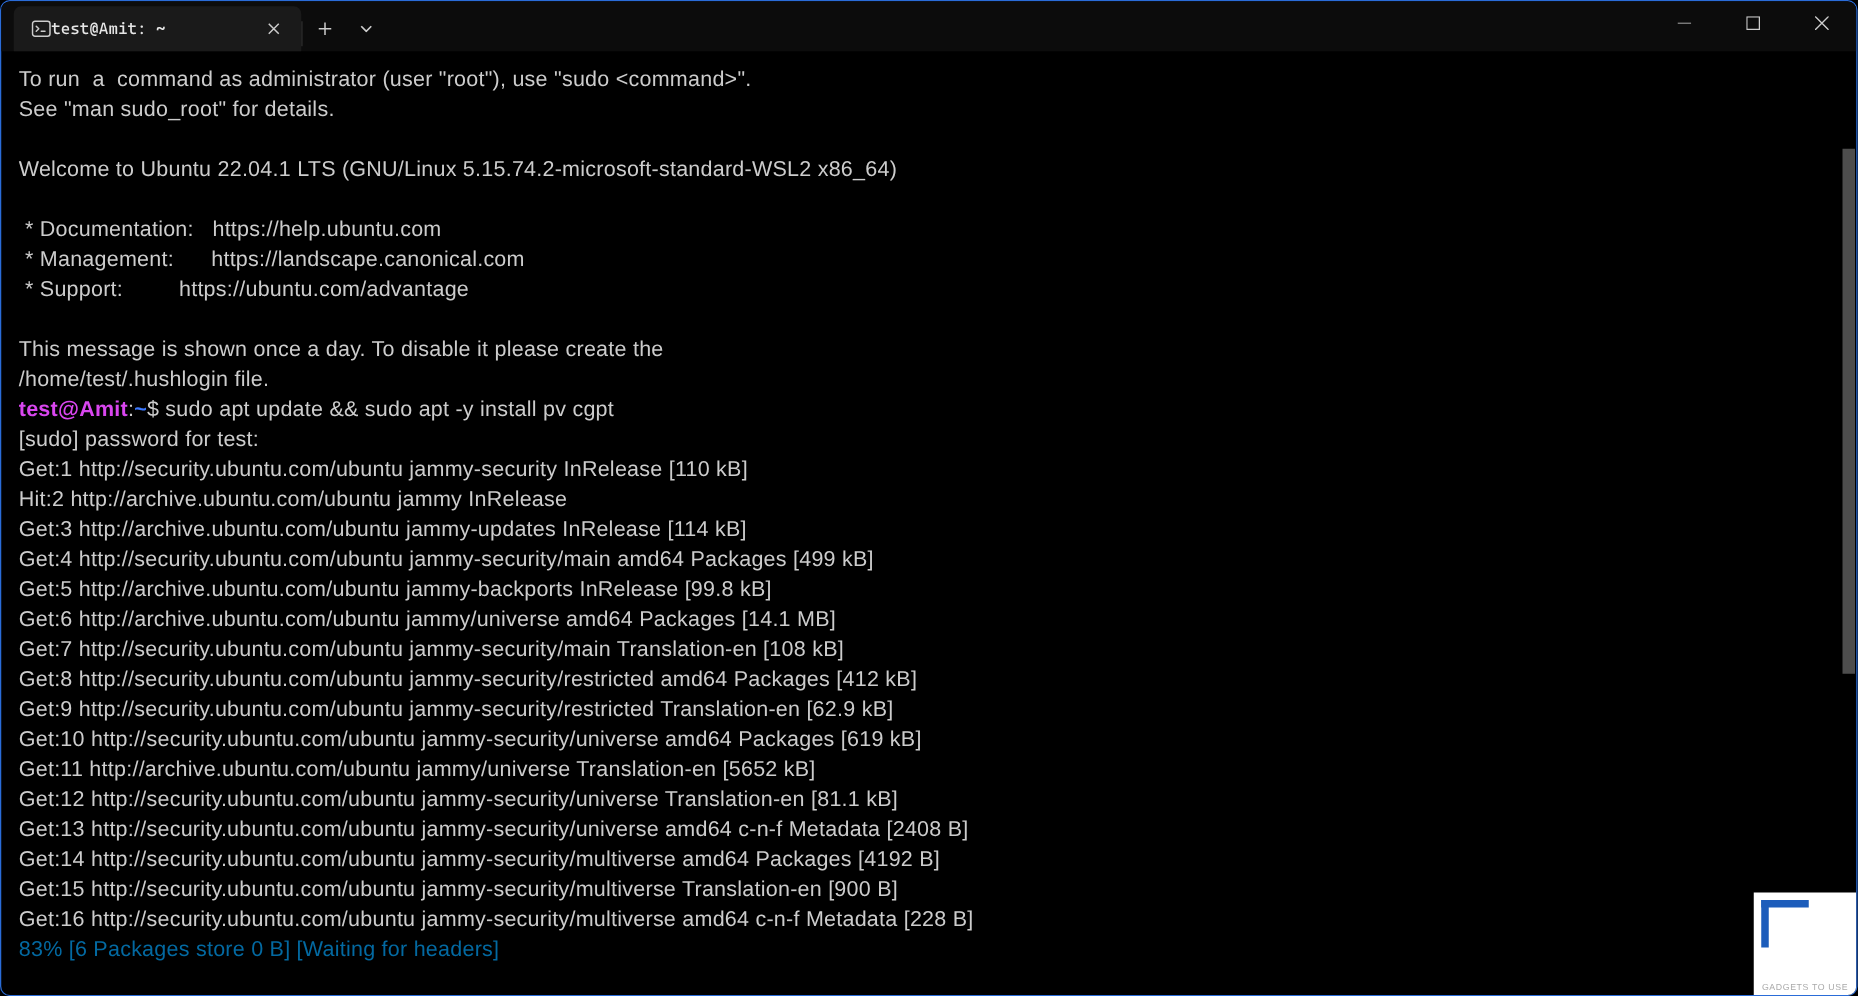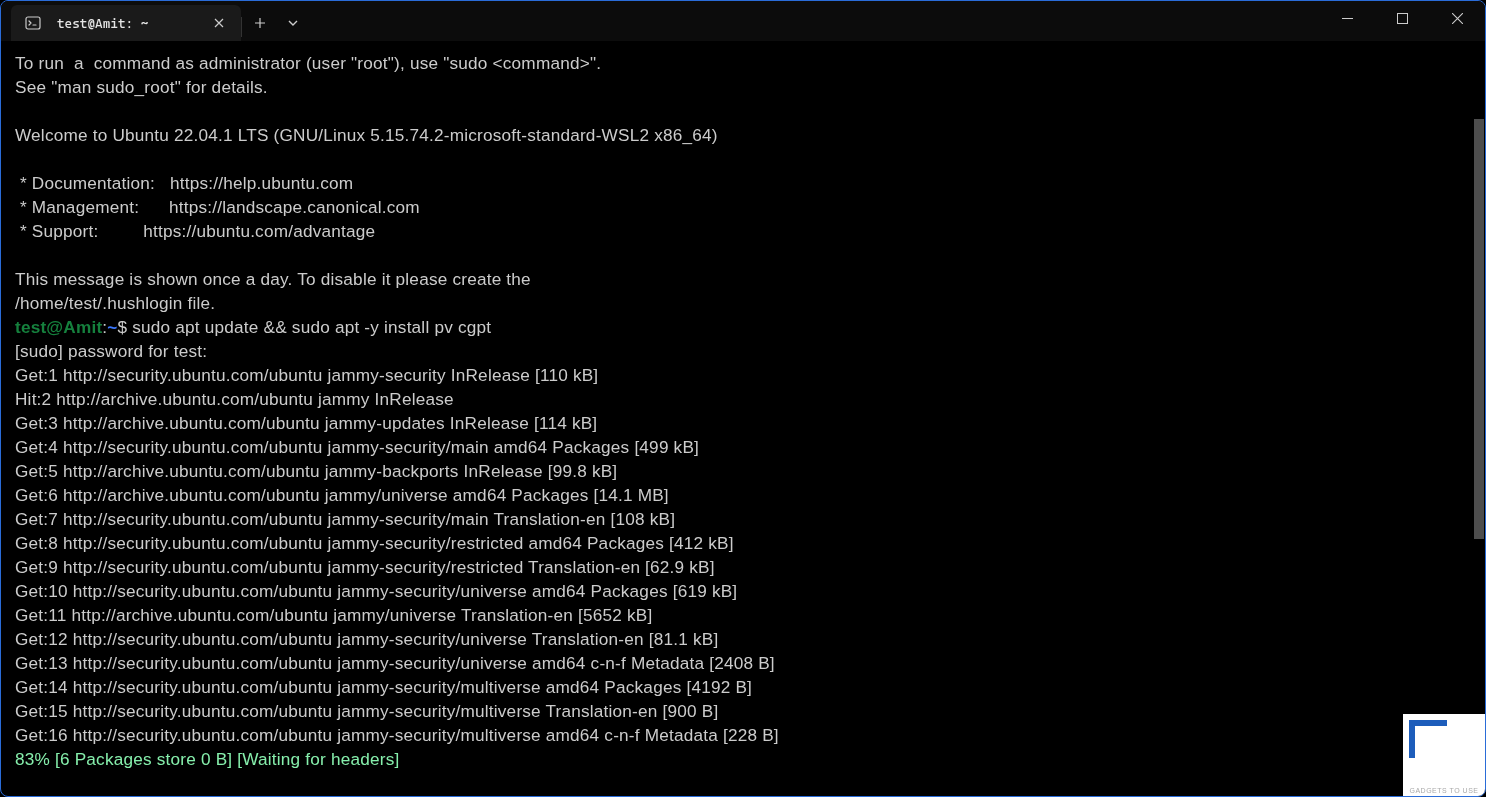--- a/index.html
+++ b/index.html
@@ -28,21 +28,21 @@
   .tab {
     display: flex;
     align-items: center;
     background: #1a1a1a;
     height: 36px;
     margin-top: 4px;
     padding: 0 12px 0 14px;
     border-radius: 6px 6px 0 0;
     color: #e6e6e6;
     font-size: 13px;
-    gap: 16px;
+    gap: 0;
     min-width: 230px;
     position: relative;
     margin-left: 10px;
   }
   .tab .icon {
     width: 16px; height: 16px; display:flex;align-items:center;justify-content:center;
     color: #ccc;
   }
   .tab .label { flex: 1; }
   .tab .close {
@@ -69,23 +69,23 @@
     color: #cccccc;
     font-size: 17.2px;
     line-height: 24px;
     white-space: pre;
     font-family: Liberation Sans, sans-serif;
     letter-spacing: 0.2px;
     height: calc(100% - 40px);
     position: relative;
     overflow: hidden;
   }
-  .green { color: #15803d; font-weight: bold; }
+  .green { color: #d946ef; font-weight: bold; }
   .blue { color: #3b78ff; font-weight: bold; }
-  .yellow { color: #86efac; }
+  .yellow { color: #0369a1; }
   .scrollbar {
     position:absolute; right:0; top:40px; width:12px; bottom:0;
   }
   .scrollbar-thumb {
     position:absolute; top:78px; width:10px; height:420px; right:1px;
     background:#4d4d4d; border-radius:0;
   }
   .watermark {
     position:absolute; right:0; bottom:0; width:82px; height:82px;
     background:#fff;

